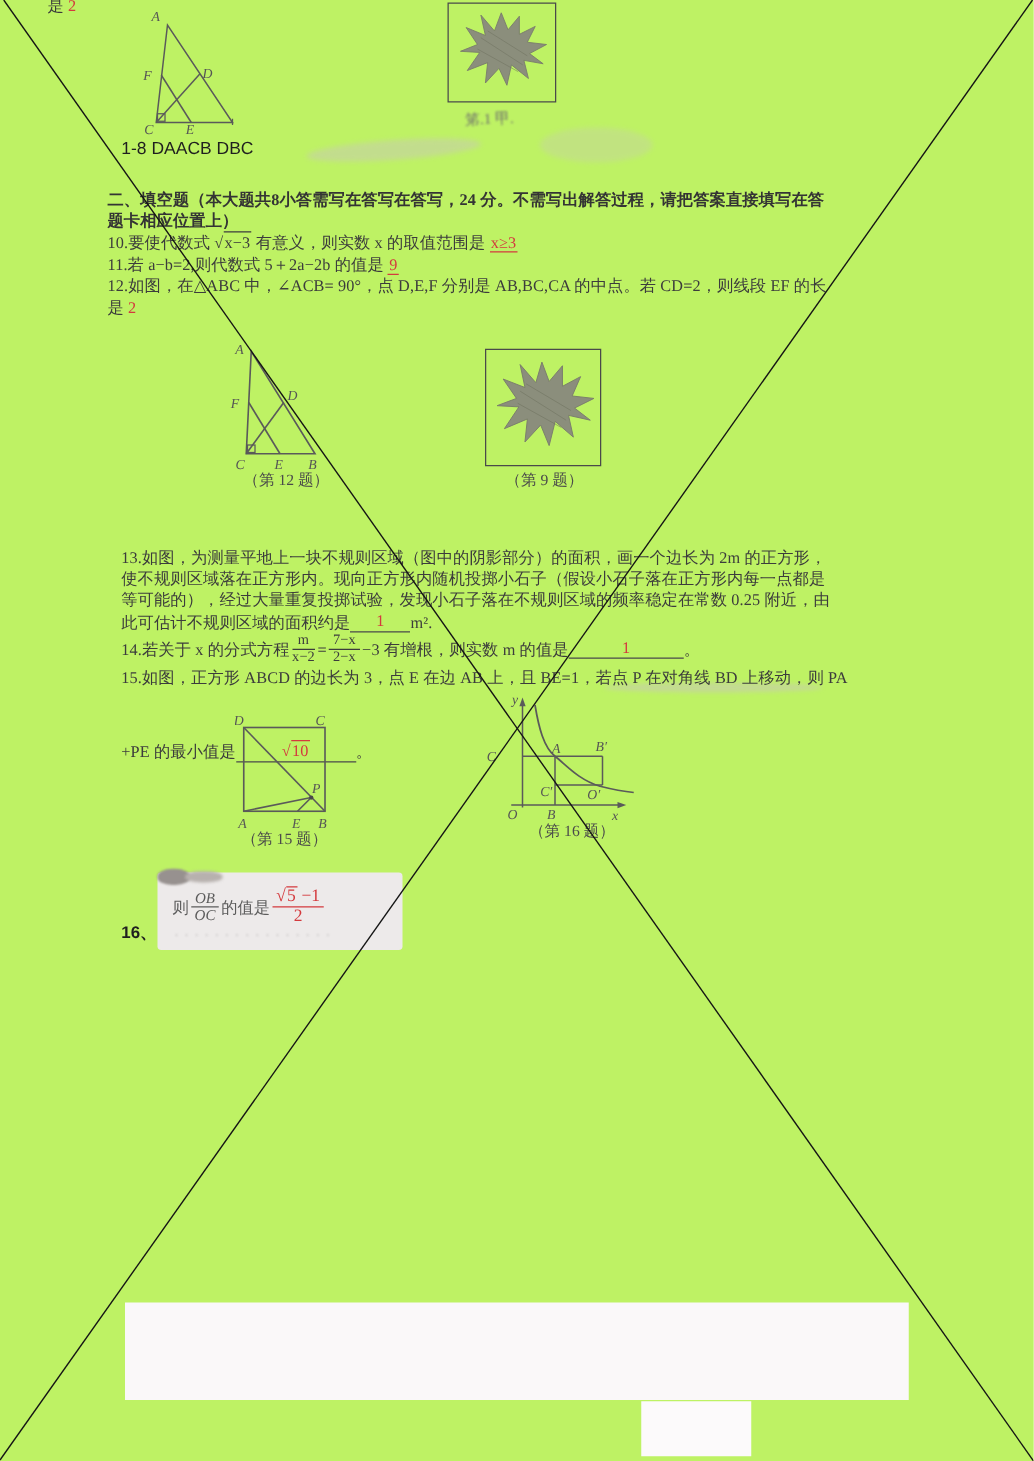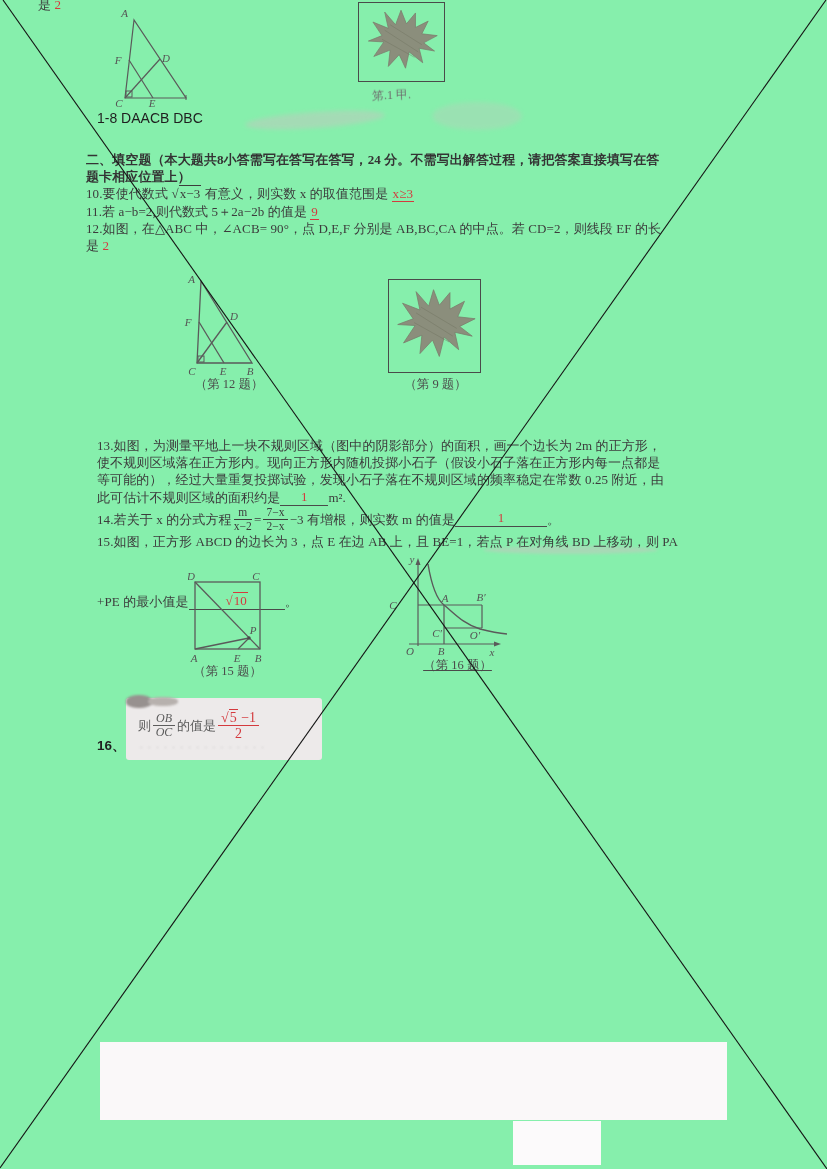--- a/index.html
+++ b/index.html
@@ -1,19 +1,19 @@
 <!DOCTYPE html>
 <html><head>
 <meta charset="utf-8">
 <style>
   * { margin:0; padding:0; box-sizing:border-box; }
   body { background:#ffffff; }
   #page {
     position:relative; width:827px; height:1169px; overflow:hidden;
-    background:#86efac;
+    background:#bef264;
     font-family:"Liberation Serif","DejaVu Serif",serif;
   }
   .abs { position:absolute; }
   
   .tl {
     white-space:nowrap; font-size:13px; line-height:17.2px; color:#3c3c3c;
     letter-spacing:0.1px;
   }
   .bold { font-weight:bold; color:#343434; }
   .red { color:#d43a3e; }
@@ -186,21 +186,21 @@
     <text x="27" y="9" text-anchor="middle">y</text>
     <text x="107" y="102" text-anchor="middle">x</text>
     <text x="25" y="101" text-anchor="middle">O</text>
     <text x="56" y="101" text-anchor="middle">B</text>
     <text x="8" y="55" text-anchor="middle">C</text>
     <text x="60" y="48" text-anchor="middle">A</text>
     <text x="96" y="47" text-anchor="middle">B′</text>
     <text x="52" y="83" text-anchor="middle" font-size="10">C′</text>
     <text x="90" y="85" text-anchor="middle">O′</text>
   </svg>
-  <div class="abs caption" style="left:415px; top:657px; width:85px;text-decoration:underline;">（第 16 题）</div>
+  <div class="abs caption" style="left:415px; top:657px; width:85px;">（第 16 题）</div>
 
   <div class="abs meta-text" style="left:97px; top:737px; font-size:13.5px;font-weight:bold;">16、</div>
 
   <div class="abs snippet" style="left:126px; top:698px; width:196px; height:62px;">
     <div class="abs" style="left:0; top:-3px; width:26px; height:13px; background:#97918f; border-radius:45%; filter:blur(1px);"></div>
     <div class="abs" style="left:22px; top:-1px; width:30px; height:9px; background:#b7b1ae; border-radius:45%; filter:blur(1.2px);"></div>
     <div class="snippet-row">
       <span>则</span>
       <span class="frac" style="color:#5c5c5c; font-size:12px;">
           <span class="num figlabel" style="border-bottom-color:#5c5c5c;">OB</span>

